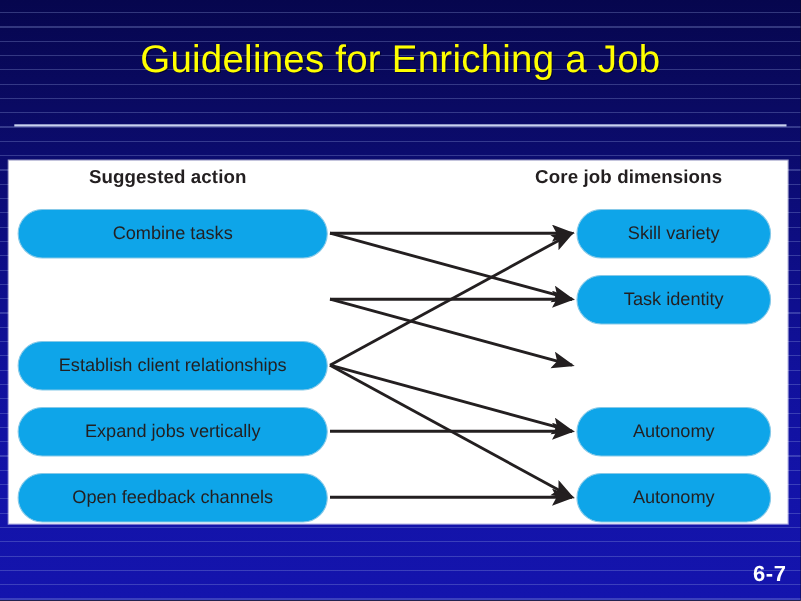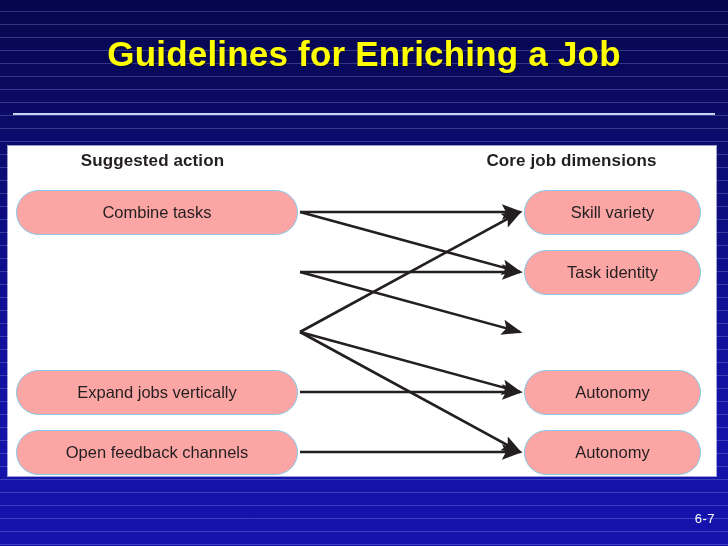--- a/index.html
+++ b/index.html
@@ -35,21 +35,21 @@
   #title-bar {
     position: absolute;
     left: 0;
     top: 34px;
     width: 728px;
     text-align: center;
   }
   #title-text {
     color: #ffff00;
     font-size: 35px;
-    font-weight: bold;
+    font-weight: normal;
     letter-spacing: 0.2px;
     white-space: nowrap;
     text-shadow: 1px 1px 0 rgba(0,0,0,0.45);
     text-align: right;
   }
   #title-rule {
     position: absolute;
     left: 13px;
     top: 113px;
     width: 702px;
@@ -76,21 +76,21 @@
     letter-spacing: 0.1px;
     white-space: nowrap;
   }
   #head-left  { left: 0;   width: 289px; text-align: center; }
   #head-right { left: 419px; width: 289px; text-align: center; }
 
   .node {
     position: absolute;
     height: 45px;
     box-sizing: border-box;
-    background: #fca5a5;
+    background: #0ea5e9;
     border: 1.5px solid #86c9e8;
     border-radius: 23px;
     display: flex;
     align-items: center;
     justify-content: center;
     color: #231f20;
     font-size: 16.5px;
     white-space: nowrap;
   }
   .node.left  { left: 8px;  width: 282px; }
@@ -102,22 +102,22 @@
     width: 708px; height: 330px;
     pointer-events: none;
   }
 
   
   #page-number {
     position: absolute;
     right: 13px;
     top: 511px;
     color: #ffffff;
-    font-size: 13px;
-    font-weight: normal;
+    font-size: 20px;
+    font-weight: bold;
     letter-spacing: 0.5px;
   }
 </style>
 </head>
 <body>
 
 <div id="slide">
   <div id="stripes"></div>
 
   <div id="title-bar">
@@ -142,20 +142,21 @@
         <line x1="292" y1="126" x2="512" y2="186"></line>
         <line x1="292" y1="186" x2="512" y2="66"></line>
         <line x1="292" y1="186" x2="512" y2="246"></line>
         <line x1="292" y1="186" x2="512" y2="306"></line>
         <line x1="292" y1="246" x2="512" y2="246"></line>
         <line x1="292" y1="306" x2="512" y2="306"></line>
       </g>
     </svg>
 
     <div class="node left" style="top:44px">Combine tasks</div>
+    <div class="node left" style="top:164px">Establish client relationships</div>
     <div class="node left" style="top:284px">Open feedback channels</div>
     <div class="node left" style="top:224px">Expand jobs vertically</div>
 
     <div class="node right" style="top:104px">Task identity</div>
     <div class="node right" style="top:44px">Skill variety</div>
     <div class="node right" style="top:224px">Autonomy</div>
     <div class="node right" style="top:284px">Autonomy</div>
   </div>
 
   <div id="page-number">6-7</div>

